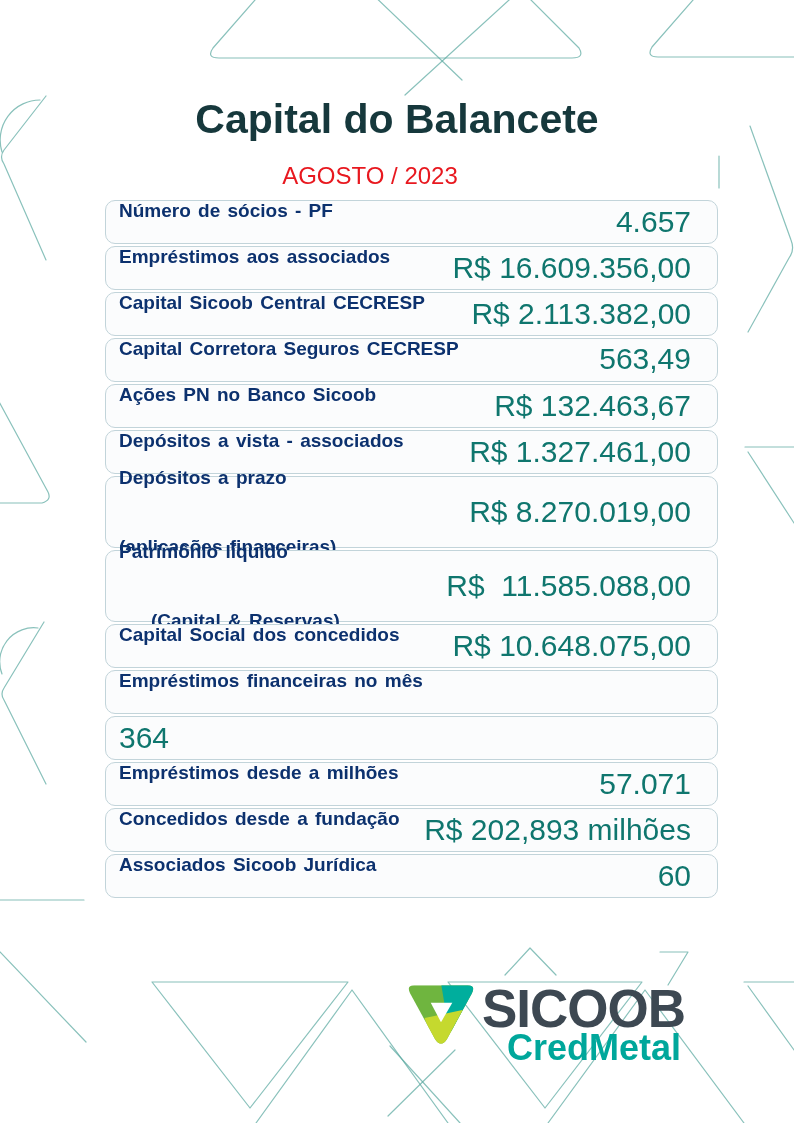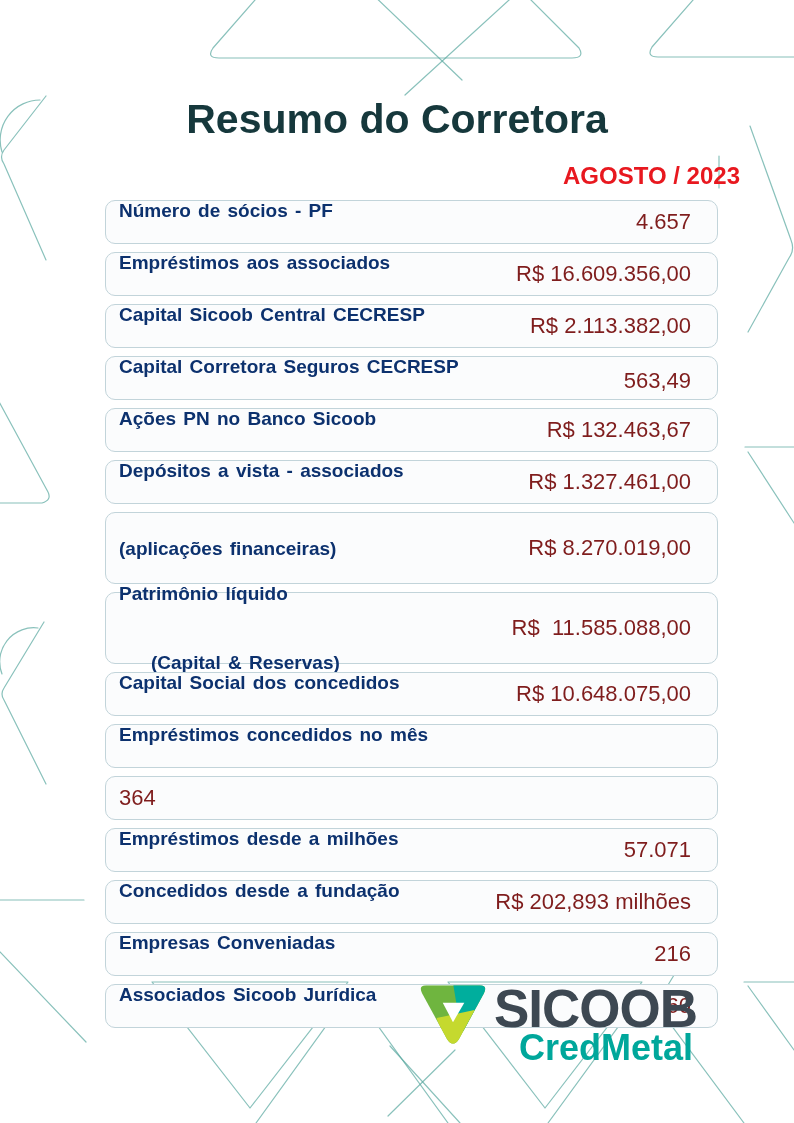--- a/index.html
+++ b/index.html
@@ -11,52 +11,52 @@
   #bg-pattern{position:absolute;inset:0;z-index:0;}
   .content{position:absolute;inset:0;z-index:1;}
 
   .page-title{
     position:absolute;top:96px;left:0;width:794px;
     text-align:center;font-size:41px;font-weight:bold;
     color:#16383c;letter-spacing:0px;
   }
   .page-subtitle{
     position:absolute;top:162px;left:0;width:740px;
-    text-align:right;font-size:24px;font-weight:bold;
+    text-align:center;font-size:24px;font-weight:normal;
     color:#e8181f;letter-spacing:0px;
   }
 
   .summary-table{
     position:absolute;top:200px;left:105px;width:613px;
-    display:flex;flex-direction:column;gap:8px;
+    display:flex;flex-direction:column;gap:2px;
   }
   .row{
     box-sizing:border-box;
     height:44px;flex:0 0 44px;
     background:#fbfcfd;
     border:1px solid #c2d4da;
     border-radius:10px;
     display:flex;align-items:center;justify-content:space-between;
     padding:0 26px 0 13px;
   }
   .row.tall{height:72px;flex:0 0 72px;}
   .label{
     color:#0c316e;font-weight:bold;font-size:19px;line-height:23px;
     word-spacing:2px;white-space:pre;
   }
   .label .l2 span{color:inherit;}
   .l2.indent{padding-left:32px;}
   .l2suffix{color:#00a88e;}
   .value{
-    color:#7f1d1d;font-size:22px;white-space:pre;
+    color:#0f766e;font-size:30px;white-space:pre;
   }
   .value.low{align-self:flex-end;padding-bottom:5px;}
 
   .logo{
-    position:absolute;top:981px;left:416px;
+    position:absolute;top:981px;left:404px;
     display:flex;align-items:flex-start;
   }
   .logo-text{display:flex;flex-direction:column;margin-left:4px;}
   .logo-brand{
     color:#3d4852;font-weight:bold;font-size:53px;line-height:56px;
     letter-spacing:-1px;
   }
   .logo-subbrand{
     color:#00a79b;font-weight:bold;font-size:36px;line-height:27px;
     text-align:right;margin-top:-3px;padding-right:4px;
@@ -91,21 +91,21 @@
   <path d="M548,1123 L645,990 L744,1123"></path>
   <path d="M744,982 L794,982"></path>
   <path d="M748,986 L794,1050"></path>
   <path d="M505,975 L530,948 L556,975"></path>
   <path d="M660,952 L688,952 L668,985"></path>
   <path d="M390,1046 L460,1123"></path>
   <path d="M455,1050 L388,1116"></path>
 </svg>
 
 <div class="content">
-  <div class="page-title">Resumo do Corretora</div>
+  <div class="page-title">Capital do Balancete</div>
   <div class="page-subtitle">AGOSTO / 2023</div>
 
   <div class="summary-table">
   <div class="row">
     <div class="label">
       <div class="l1">Número de sócios - PF</div>
       
     </div>
     <div class="value">4.657</div>
   </div>
@@ -145,20 +145,21 @@
   <div class="row">
     <div class="label">
       <div class="l1">Depósitos a vista - associados</div>
       
     </div>
     <div class="value">R$ 1.327.461,00</div>
   </div>
 
   <div class="row tall">
     <div class="label">
+      <div class="l1">Depósitos a prazo</div>
       <div class="l2"><span class="l2main">(aplicações financeiras</span><span class="l2suffix">)</span></div>
     </div>
     <div class="value">R$ 8.270.019,00</div>
   </div>
 
   <div class="row tall">
     <div class="label">
       <div class="l1">Patrimônio líquido</div>
       <div class="l2 indent"><span class="l2main">(Capital &amp; Reservas)</span><span class="l2suffix"></span></div>
     </div>
@@ -168,21 +169,21 @@
   <div class="row">
     <div class="label">
       <div class="l1">Capital Social dos concedidos</div>
       
     </div>
     <div class="value">R$ 10.648.075,00</div>
   </div>
 
   <div class="row">
     <div class="label">
-      <div class="l1">Empréstimos concedidos no mês</div>
+      <div class="l1">Empréstimos financeiras no mês</div>
       
     </div>
   </div>
 
   <div class="row">
     <div class="value">364</div>
   </div>
 
   <div class="row">
     <div class="label">
@@ -193,27 +194,20 @@
   </div>
 
   <div class="row">
     <div class="label">
       <div class="l1">Concedidos desde a fundação</div>
       
     </div>
     <div class="value">R$ 202,893 milhões</div>
   </div>
 
-  <div class="row">
-    <div class="label">
-      <div class="l1">Empresas Conveniadas</div>
-      
-    </div>
-    <div class="value">216</div>
-  </div>
 
   <div class="row">
     <div class="label">
       <div class="l1">Associados Sicoob Jurídica</div>
       
     </div>
     <div class="value">60</div>
   </div>
 </div>
 

